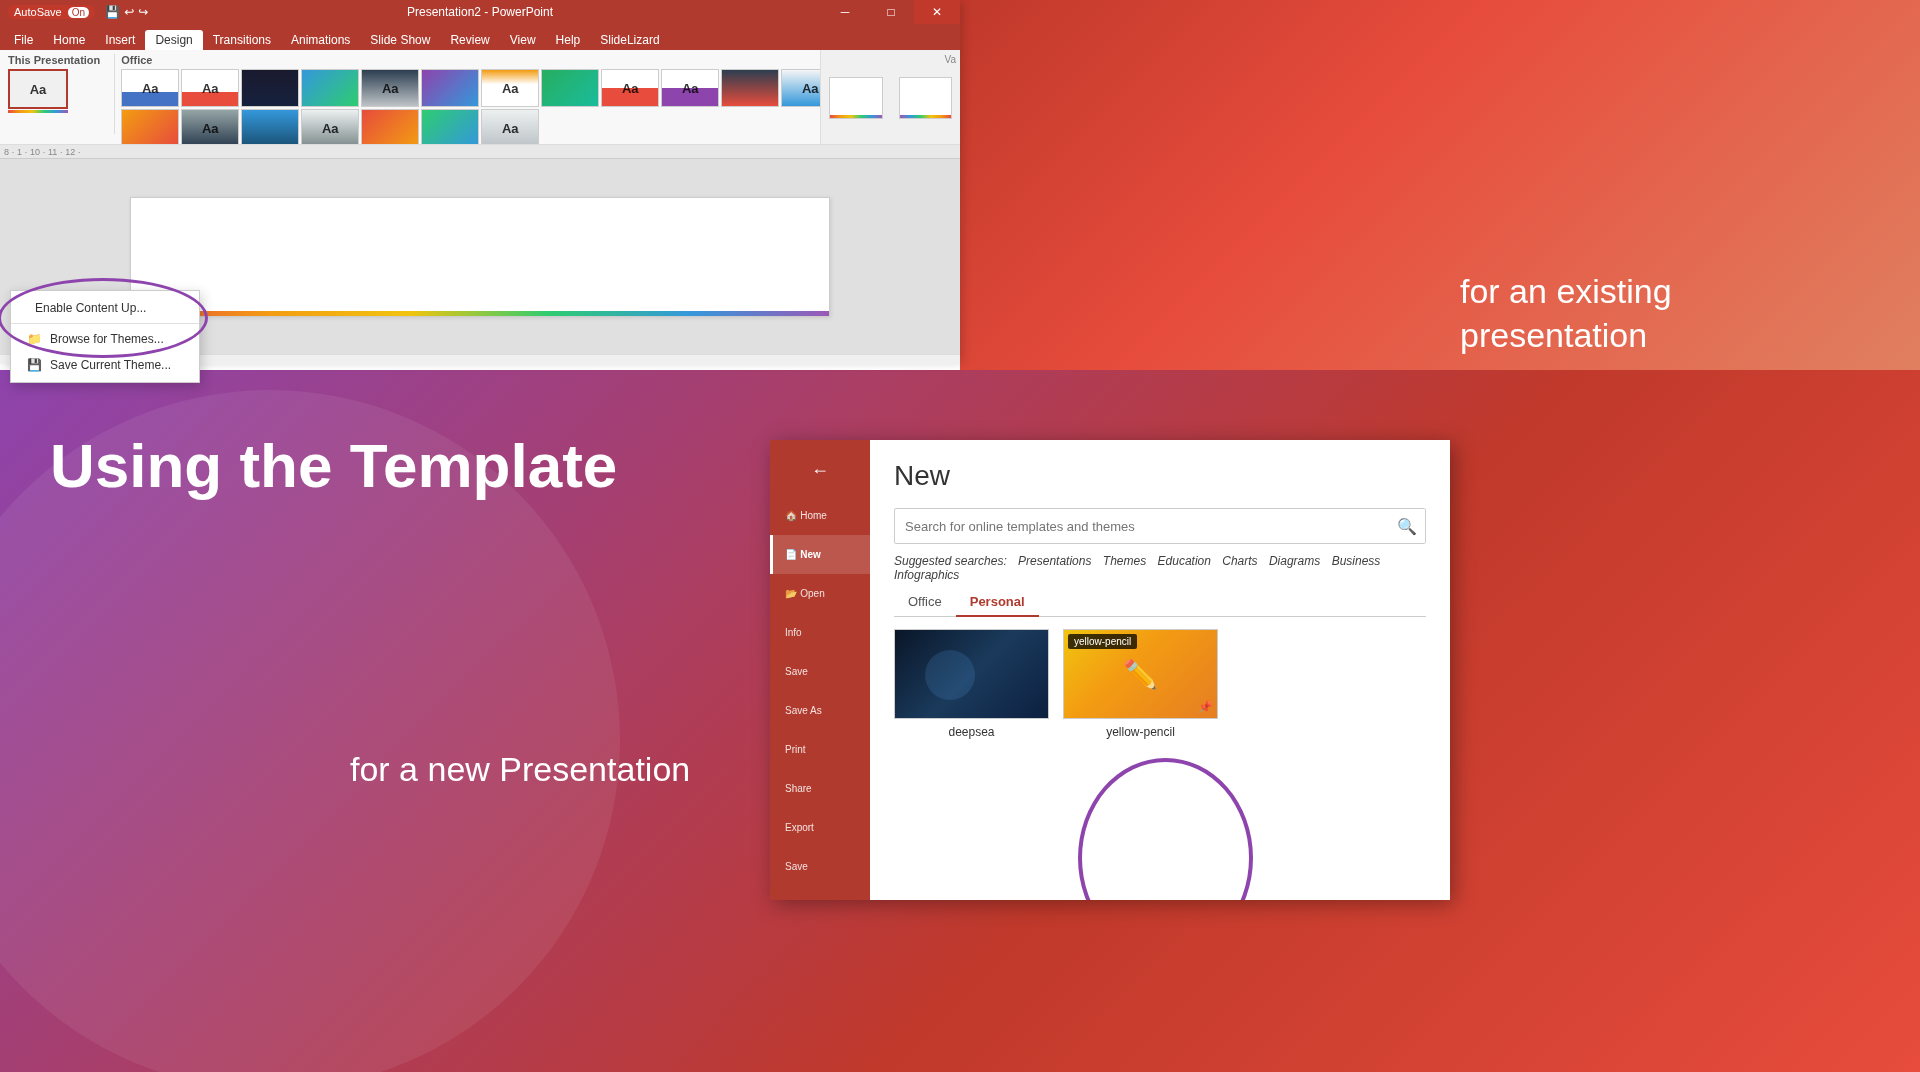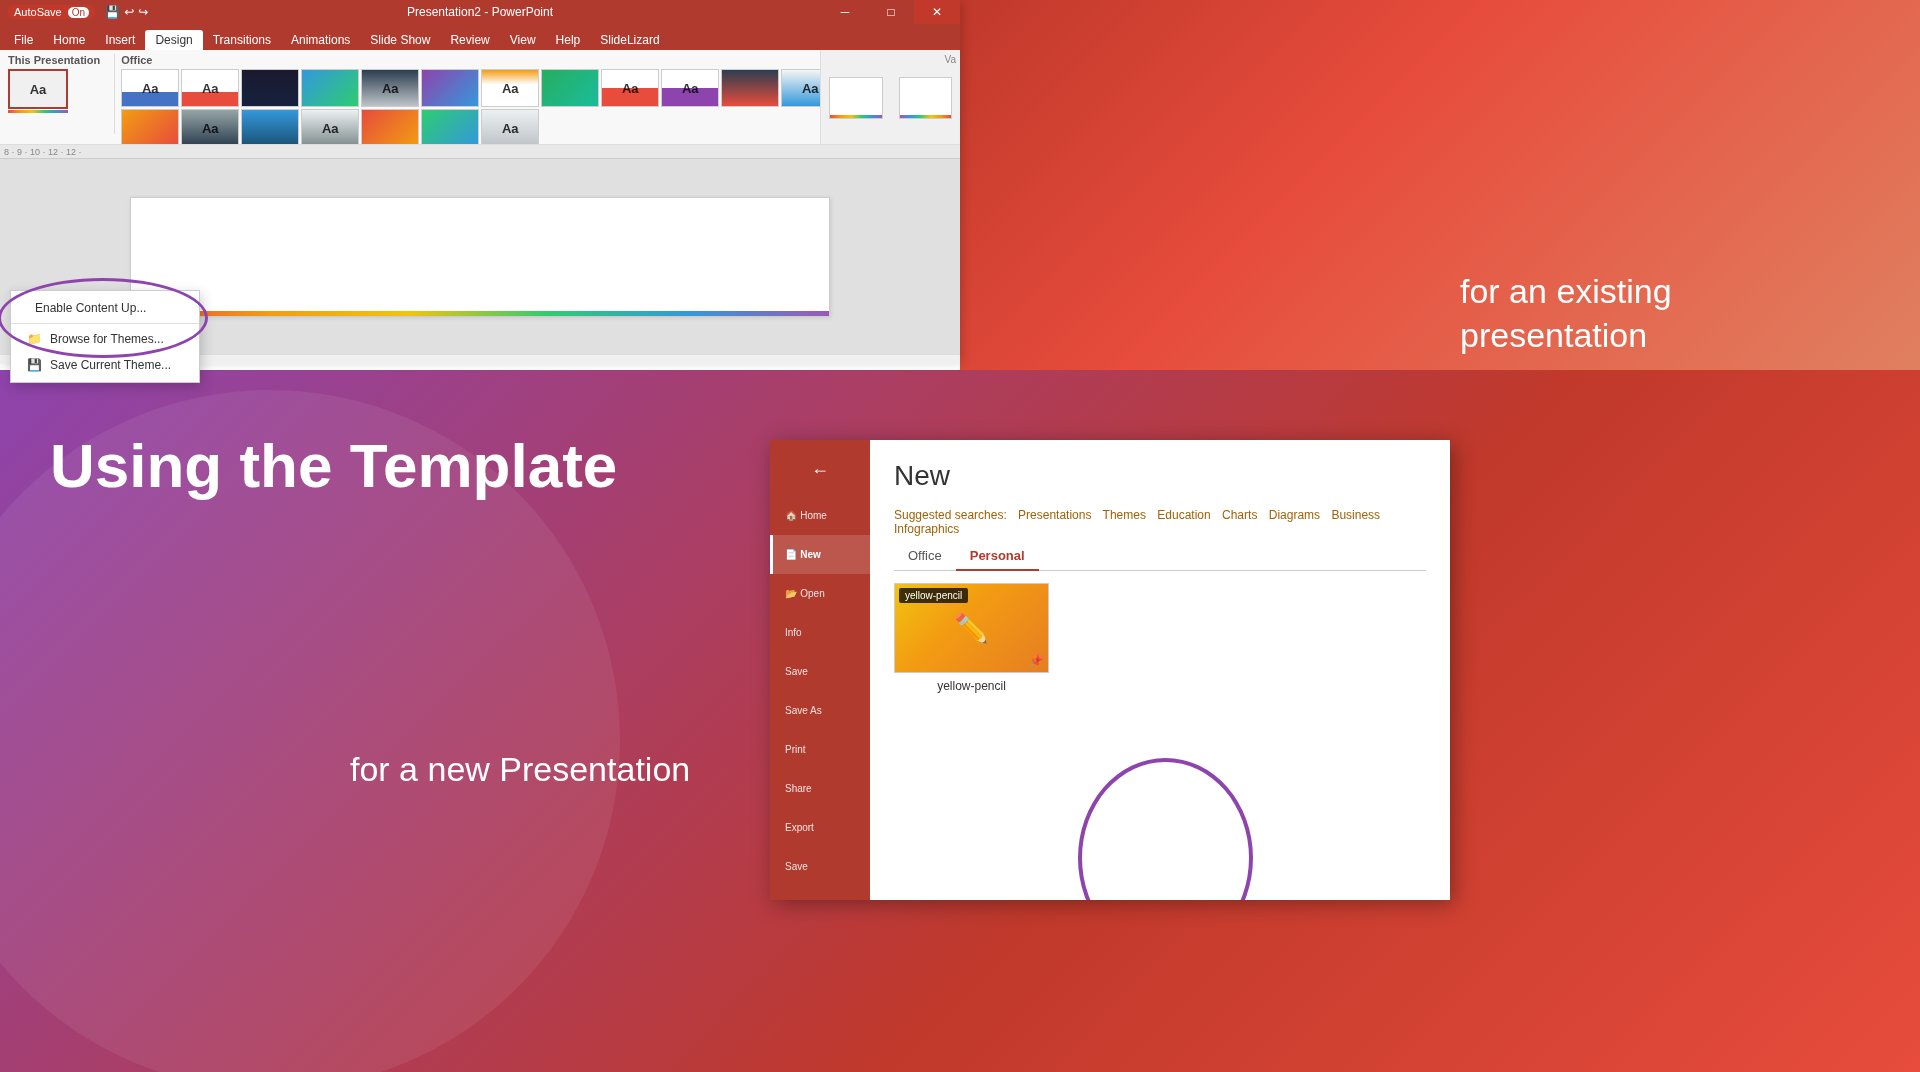--- a/index.html
+++ b/index.html
@@ -280,23 +280,24 @@
       display: flex; align-items: center; justify-content: center;
       font-size: 16px;
       color: #555;
     }
     .backstage-suggested {
       font-size: 12px;
       color: #555;
       margin-bottom: 6px;
     }
     .backstage-suggested span {
-      color: #a16207;
+      color: #404040;
       cursor: pointer;
       margin-right: 8px;
+      font-style: italic;
     }
     .backstage-tabs {
       display: flex;
       gap: 0;
       margin-bottom: 12px;
       border-bottom: 1px solid #ccc;
     }
     .backstage-tab {
       padding: 6px 14px;
       font-size: 13px;
@@ -560,21 +561,21 @@
         <div style="height:3px;width:100%;background:linear-gradient(to right,#e74c3c,#f39c12,#f1c40f,#2ecc71,#3498db,#9b59b6);"></div>
       </div>
       <div style="width:58px;height:42px;background:#fff;border:1px solid #ccc;cursor:pointer;display:flex;flex-direction:column;align-items:center;justify-content:flex-end;">
         <div style="height:3px;width:100%;background:linear-gradient(to right,#9b59b6,#3498db,#2ecc71,#f1c40f,#f39c12,#e74c3c);"></div>
       </div>
       <div style="font-size:10px;color:#888;position:absolute;top:4px;right:4px;">Va</div>
     </div>
   </div>
 
   <div style="height:14px;background:#e8e8e8;border-bottom:1px solid #ccc;display:flex;align-items:center;padding:0 4px;font-size:9px;color:#888;">
-    <span>8 · 9 · 10 · 12 · 12 ·</span>
+    <span>8 · 1 · 10 · 11 · 12 ·</span>
   </div>
 
   <div style="flex:1;background:#e0e0e0;padding:10px;height:calc(100% - 165px);display:flex;align-items:center;justify-content:center;">
     <div style="width:700px;height:120px;background:#fff;border:1px solid #ccc;position:relative;box-shadow:1px 1px 4px rgba(0,0,0,0.1);">
       <div style="position:absolute;bottom:0;left:0;width:100%;height:5px;background:linear-gradient(to right,#e74c3c,#f39c12,#f1c40f,#2ecc71,#3498db,#9b59b6);"></div>
     </div>
   </div>
 
   <div style="height:10px;background:#f0f0f0;border-top:1px solid #ddd;"></div>
 
@@ -618,39 +619,53 @@
     <div class="backstage-nav-item">Save As</div>
     <div class="backstage-nav-item">Print</div>
     <div class="backstage-nav-item">Share</div>
     <div class="backstage-nav-item">Export</div>
     <div class="backstage-nav-item">Save</div>
   </div>
 
   <div class="backstage-content">
     <div class="backstage-title">New</div>
 
+    <div class="backstage-search-box">
+      <input class="backstage-search-input" type="text" placeholder="Search for online templates and themes" style="">
+      <button class="backstage-search-btn">
+        <span>🔍</span>
+      </button>
+    </div>
 
     <div class="backstage-suggested">
       <span>Suggested searches:</span>
       <span>Presentations</span>
       <span>Themes</span>
       <span>Education</span>
       <span>Charts</span>
       <span>Diagrams</span>
       <span>Business</span>
       <span>Infographics</span>
     </div>
 
     <div class="backstage-tabs">
       <div class="backstage-tab">Office</div>
       <div class="backstage-tab active">Personal</div>
     </div>
 
     <div class="template-grid">
 
+      <div class="template-item">
+        <div class="template-thumb">
+          <div class="thumb-deepsea">
+            <div class="thumb-deepsea-bubbles"></div>
+          </div>
+        </div>
+        <div class="template-name">deepsea</div>
+      </div>
 
 
       <div class="template-item">
         <div class="template-thumb" style="position:relative;">
           <div class="thumb-yellow">
             <span class="thumb-yellow-pencil">✏️</span>
           </div>
           <div class="template-tooltip">yellow-pencil</div>
           <div class="template-pin">📌</div>
         </div>

